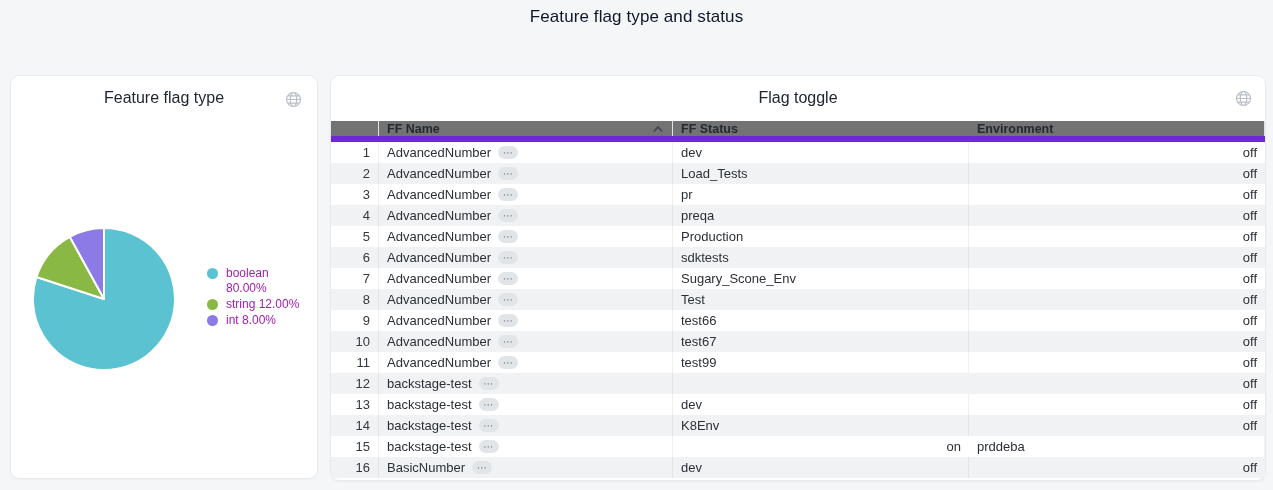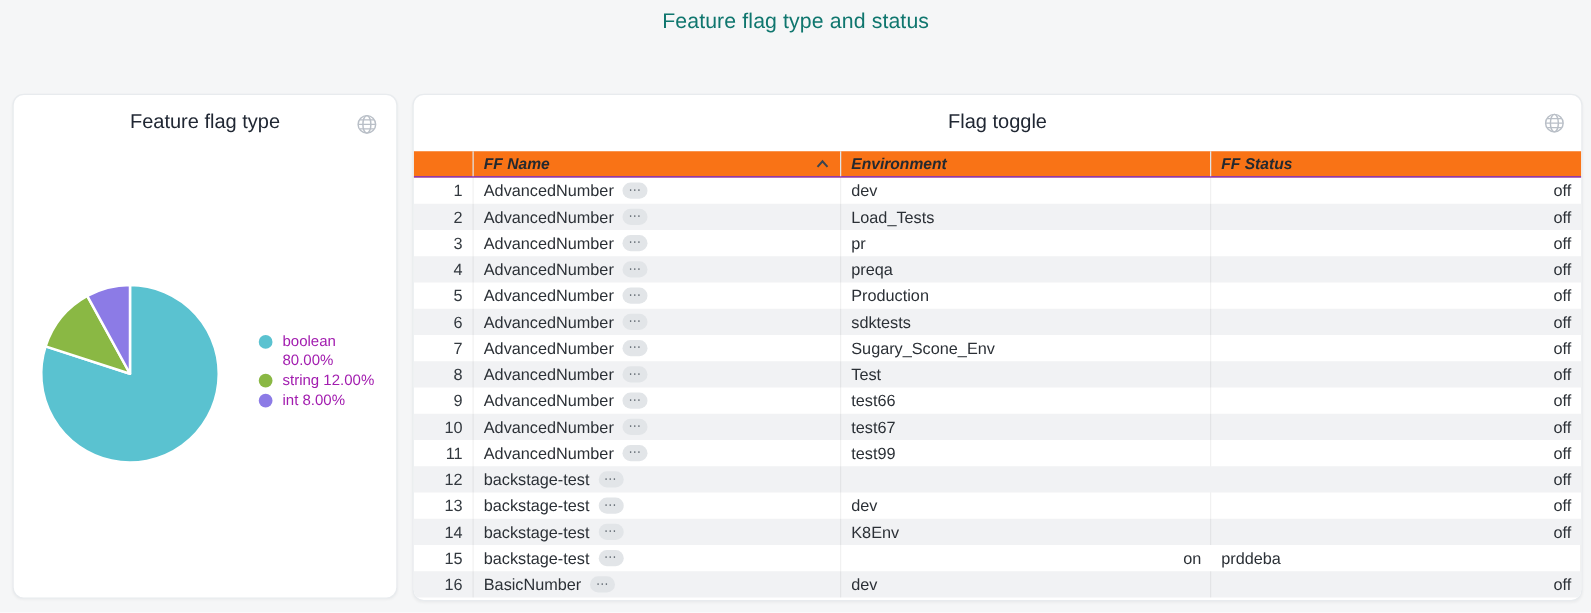--- a/index.html
+++ b/index.html
@@ -4,21 +4,21 @@
 <style>
   html,body{margin:0;padding:0;}
   body{
     width:1273px;height:490px;position:relative;overflow:hidden;
     background:#f5f6f7;
     font-family:"Liberation Sans",sans-serif;
     -webkit-font-smoothing:antialiased;
   }
   .dash-title{
     position:absolute;top:7px;left:0;width:100%;text-align:center;
-    font-size:17px;font-weight:500;color:#0f766e;letter-spacing:.1px;
+    font-size:17px;font-weight:500;color:#0f172a;letter-spacing:.1px;
   }
   .panel{
     position:absolute;background:#ffffff;
     border:1px solid #e8ebee;border-radius:9px;
     box-shadow:0 1px 2px rgba(0,0,0,.04);
     box-sizing:border-box;
   }
   #pie-panel{left:10px;top:75px;width:308px;height:404px;}
   #table-panel{left:330px;top:75px;width:936px;height:406px;overflow:hidden;}
   .panel-title{
@@ -33,21 +33,21 @@
   
   .pie-wrap{position:absolute;left:18px;top:148px;width:150px;height:150px;}
   .legend{position:absolute;left:196px;top:190px;width:104px;}
   .legend-item{display:flex;align-items:flex-start;margin-bottom:1px;cursor:pointer;}
   .dot{width:11px;height:11px;border-radius:50%;margin-right:8px;margin-top:2px;flex-shrink:0;}
   .lg-text{font-size:12px;line-height:15px;color:#a21caf;}
   .lg-text .block{display:block;}
 
   
   .table{position:absolute;left:0;top:45px;right:0;}
-  .thead{display:flex;height:21px;background:#f97316;border-bottom:1px solid #6d28d9;box-sizing:border-box;font-style:italic;}
+  .thead{display:flex;height:21px;background:#737373;border-bottom:6px solid #6d28d9;box-sizing:border-box;}
   .th{
     display:flex;align-items:center;height:100%;padding:0 8px;box-sizing:border-box;
     font-size:12.5px;font-weight:700;color:#24292f;cursor:pointer;
     border-right:1px solid #e0e3e6;
   }
   .th.col-status{border-right:none;}
   .sort{margin-left:auto;display:flex;align-items:center;}
   .sort svg{width:12px;height:10px;stroke:#3a4450;stroke-width:1.6;fill:none;}
   .tr{display:flex;height:21px;align-items:stretch;font-size:13px;color:#2b3036;}
   .tr.alt{background:#f1f2f4;}
@@ -118,26 +118,26 @@
     <div class="thead">
       <div class="th col-num"></div>
       <div class="th col-name">
         <span>FF Name</span>
         <span class="sort">
           <svg viewBox="0 0 12 10">
               <polyline points="2,7.5 6,3 10,7.5"></polyline>
             </svg>
         </span>
       </div>
+      <div class="th col-status">
+        <span>FF Status</span>
+      </div>
       <div class="th col-env">
         <span>Environment</span>
       </div>
-      <div class="th col-status">
-        <span>FF Status</span>
-      </div>
     </div>
     <div class="tbody" id="tbody">
         <div class="tr">
           <div class="td col-num">1</div>
           <div class="td col-name">
             <span>AdvancedNumber</span>
             <span class="pill">⋯</span>
           </div>
           <div class="td col-env">dev</div>
           <div class="td col-status">off</div>

